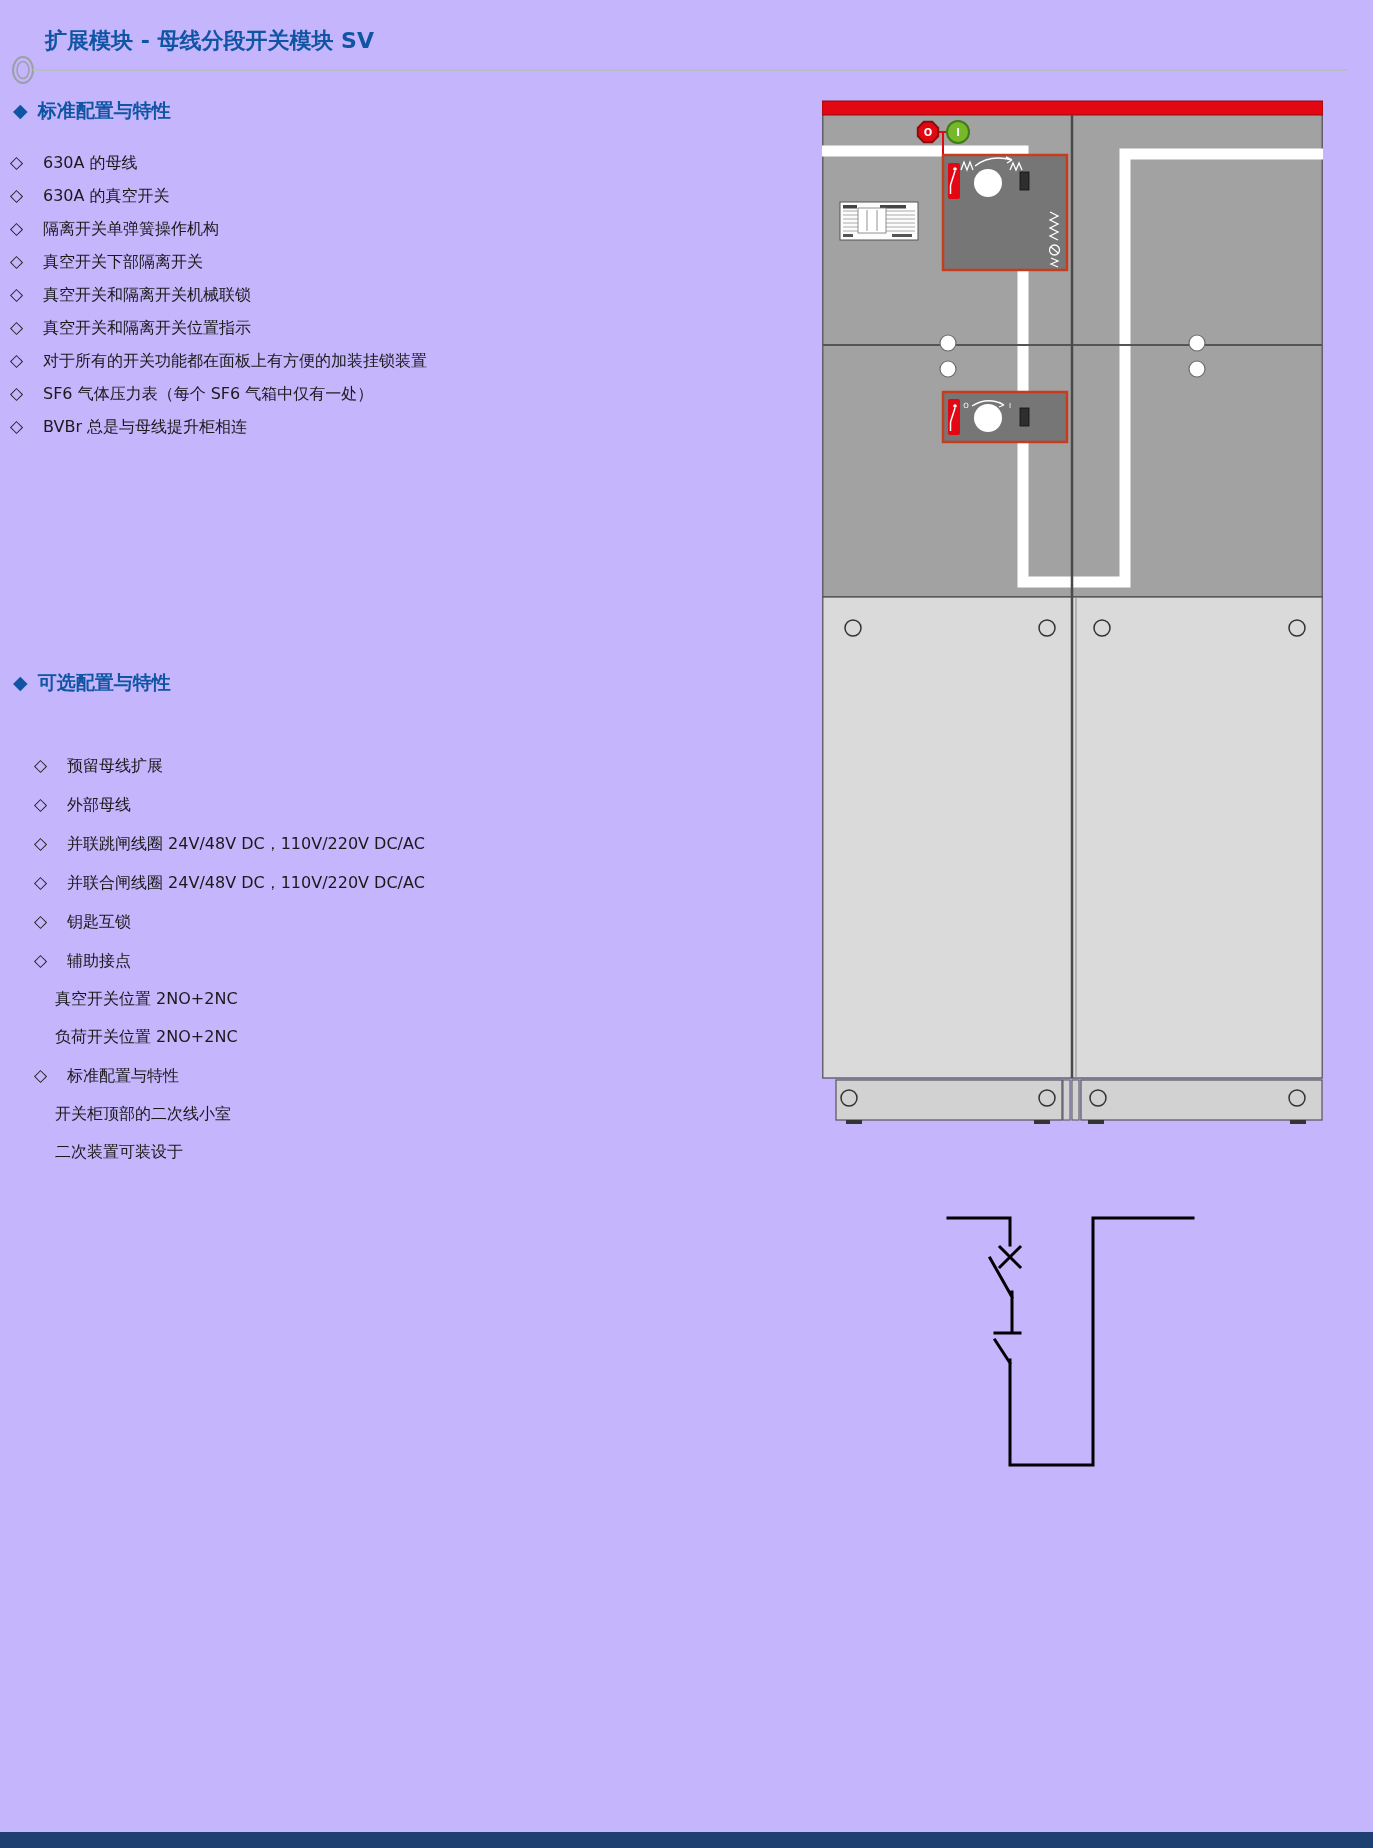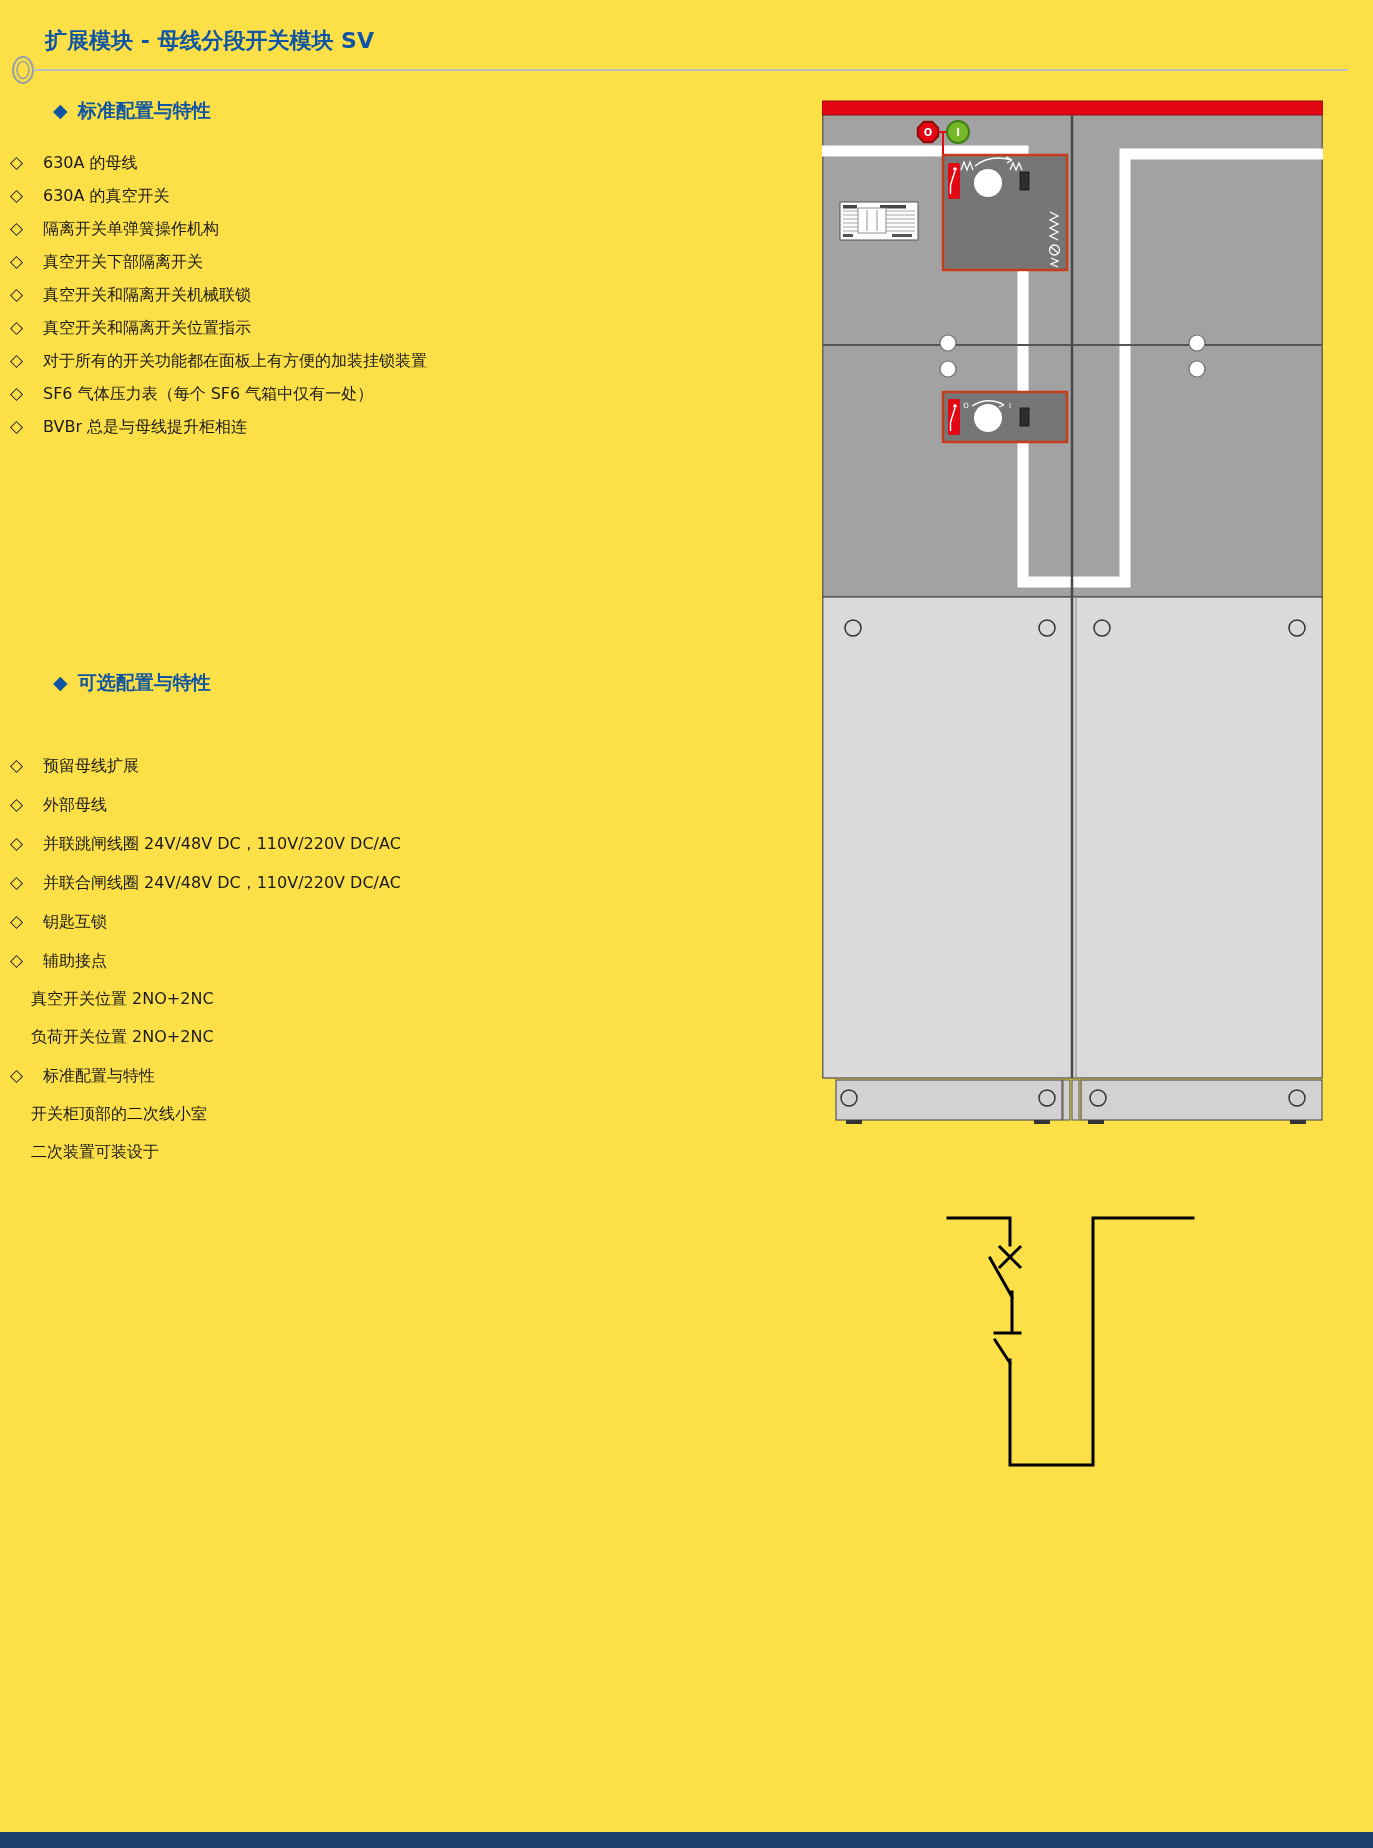--- a/index.html
+++ b/index.html
@@ -1,50 +1,49 @@
 <!DOCTYPE html>
 <html><head>
 <meta charset="utf-8">
 <style>
   html,body{margin:0;padding:0;background:#ffffff;}
   #page{
     position:relative;
     width:1373px;height:1848px;
-    background:#fde047;
+    background:#c4b5fd;
     font-family:"DejaVu Sans","Liberation Sans",sans-serif;
     overflow:hidden;
   }
   
   #page-title{
     position:absolute;left:45px;top:26px;
     font-size:22px;font-weight:bold;color:#0f55a3;
     white-space:nowrap;
   }
   #title-rule{
     position:absolute;left:33px;top:69px;right:25px;height:2px;
     background:#b9bdc4;
   }
   #ring-ornament{position:absolute;left:9px;top:52px;}
   
   .section-heading{
     position:absolute;left:13px;
     font-size:19px;font-weight:bold;color:#0f55a3;
     white-space:nowrap;
-    margin-left:40px;
   }
   .section-heading .hdiamond{margin-right:10px;}
   #heading-standard{top:98px;}
   #heading-optional{top:670px;}
   
   .feat-list{position:absolute;left:10px;color:#1a1a1a;}
   #std-list{top:146px;}
   #opt-list{top:746px;}
   .feat-line{font-size:16px;white-space:nowrap;}
   #std-list .feat-line{line-height:33px;}
-  #opt-list .feat-line{line-height:38px;}
+  #opt-list .feat-line{line-height:38px;margin-left:24px;}
   .bullet{display:inline-block;width:33px;font-size:17px;color:#222;}
   .feat-line.indent{padding-left:21px;}
   
   #cabinet-svg{position:absolute;left:822px;top:100px;}
   #schematic-svg{position:absolute;left:940px;top:1200px;}
   
   #footer-bar{
     position:absolute;left:0;bottom:0;width:100%;height:16px;
     background:#1d4070;
   }

